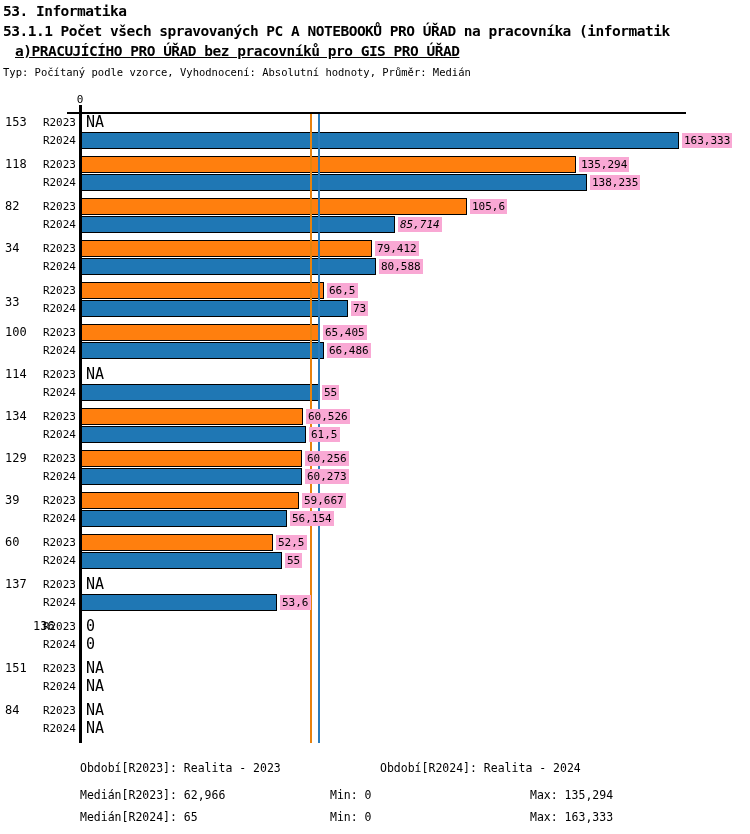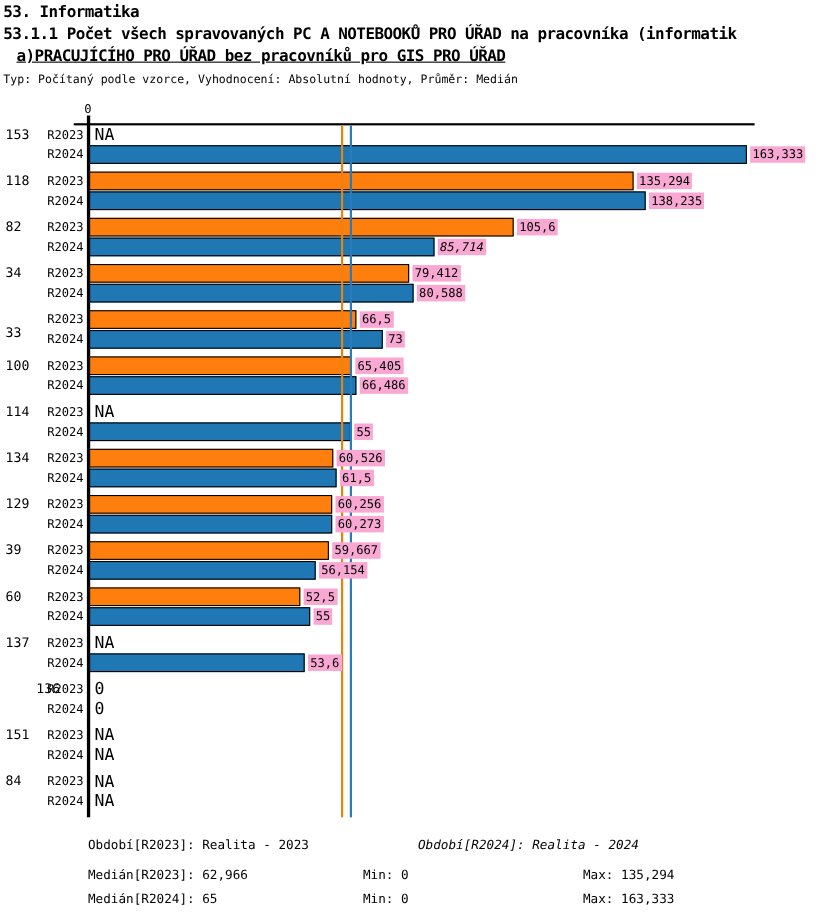--- a/index.html
+++ b/index.html
@@ -136,21 +136,21 @@
       <div class="gid" style="left: 5px; top: 702px;">84</div>
       <div class="slab" style="left: 30px; top: 702px;">R2023</div>
       <div class="nlab" style="left: 86px; top: 702px;">NA</div>
       <div class="slab" style="left: 30px; top: 720px;">R2024</div>
       <div class="nlab" style="left: 86px; top: 720px;">NA</div>
       <div class="mline" style="left: 310px; top: 114px; height: 629px; background: rgb(232, 130, 14);"></div>
       <div class="mline" style="left: 318px; top: 114px; height: 629px; background: rgb(43, 123, 186);"></div>
     </div>
 
   <div class="abs foot" style="left:80px;  top:762px;">Období[R2023]: Realita - 2023</div>
-  <div class="abs foot" style="left:380px; top:762px;font-style:italic;">Období[R2024]: Realita - 2024</div>
+  <div class="abs foot" style="left:380px; top:762px;">Období[R2024]: Realita - 2024</div>
 
   <div class="abs foot" style="left:80px;  top:789px;">Medián[R2023]: 62,966</div>
   <div class="abs foot" style="left:330px; top:789px;">Min: 0</div>
   <div class="abs foot" style="left:530px; top:789px;">Max: 135,294</div>
 
   <div class="abs foot" style="left:80px;  top:811px;">Medián[R2024]: 65</div>
   <div class="abs foot" style="left:330px; top:811px;">Min: 0</div>
   <div class="abs foot" style="left:530px; top:811px;">Max: 163,333</div>
 
 </div>

